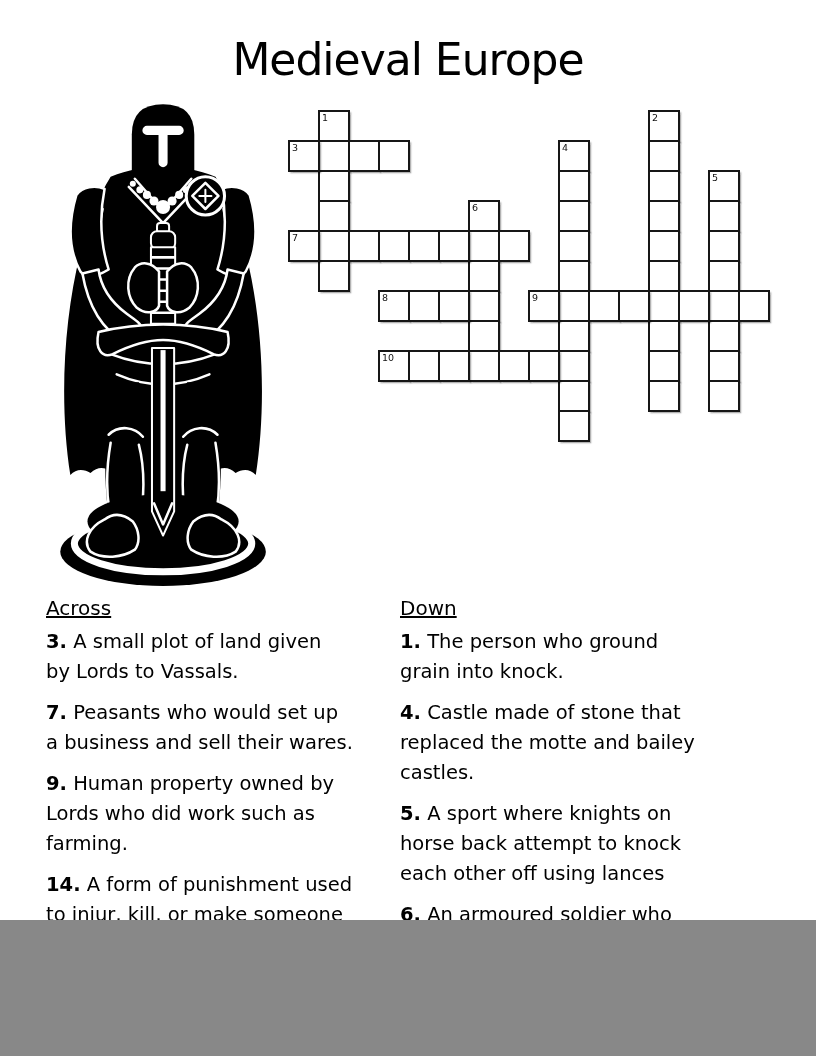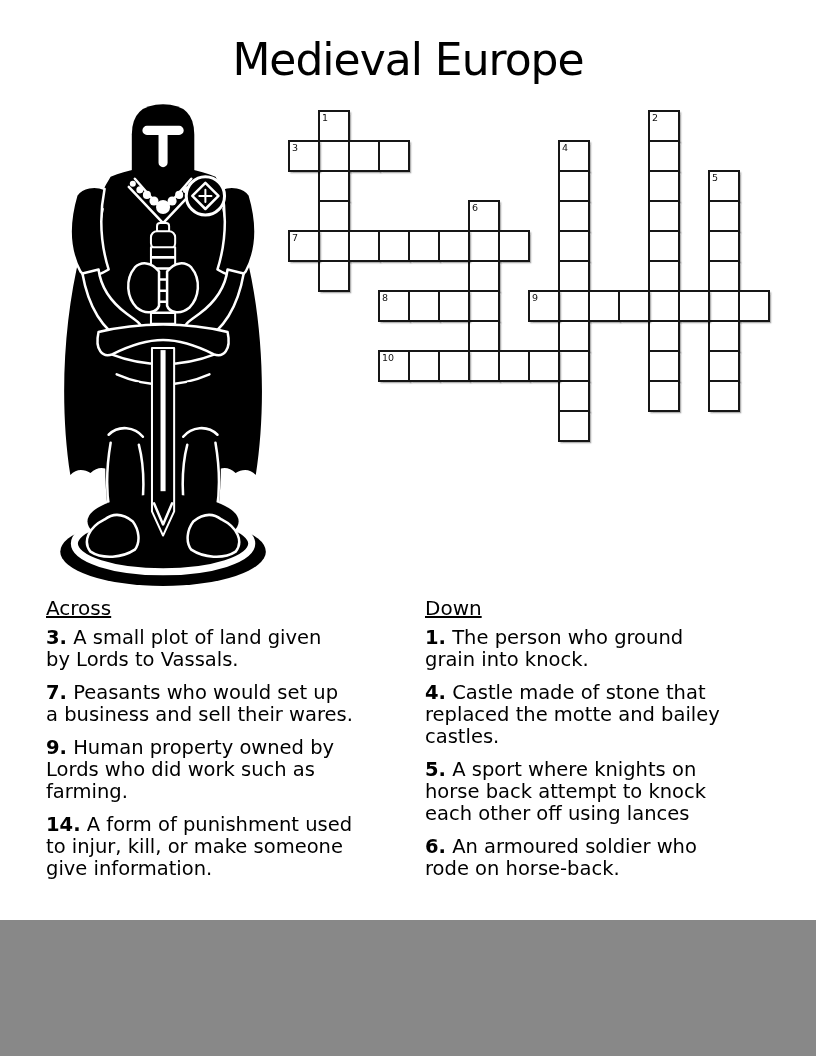--- a/index.html
+++ b/index.html
@@ -11,24 +11,24 @@
   .grid{position:absolute;left:288px;top:110px;width:482px;height:332px;}
   .cell{position:absolute;width:32px;height:32px;box-sizing:border-box;
         border:2px solid #161616;background:#ffffff;
         box-shadow:1.5px 1.5px 1.5px rgba(0,0,0,0.30);}
   .cellnum{position:absolute;top:0px;left:2px;font-size:9.5px;line-height:11px;color:#111;}
   
   .knight{position:absolute;left:38px;top:80px;width:236px;height:514px;}
   
   .clues-col{position:absolute;top:597px;}
   .clues-col.across{left:46px;width:358px;}
-  .clues-col.down{left:425px;width:372px;}
+  .clues-col.down{left:400px;width:372px;}
   .clue-heading{font-size:20px;line-height:22px;font-weight:normal;
                 text-decoration:underline;margin:0 0 8px 0;}
-  .clue{font-size:19.5px;line-height:22px;margin:0 0 11px 0;}
+  .clue{font-size:19.5px;line-height:30px;margin:0 0 11px 0;}
   .clue .num{font-weight:bold;}
   .clue .txt{white-space:pre-line;}
 </style>
 </head>
 <body>
 
 <div class="page">
 
   <h1 class="title">Medieval Europe</h1>
 

